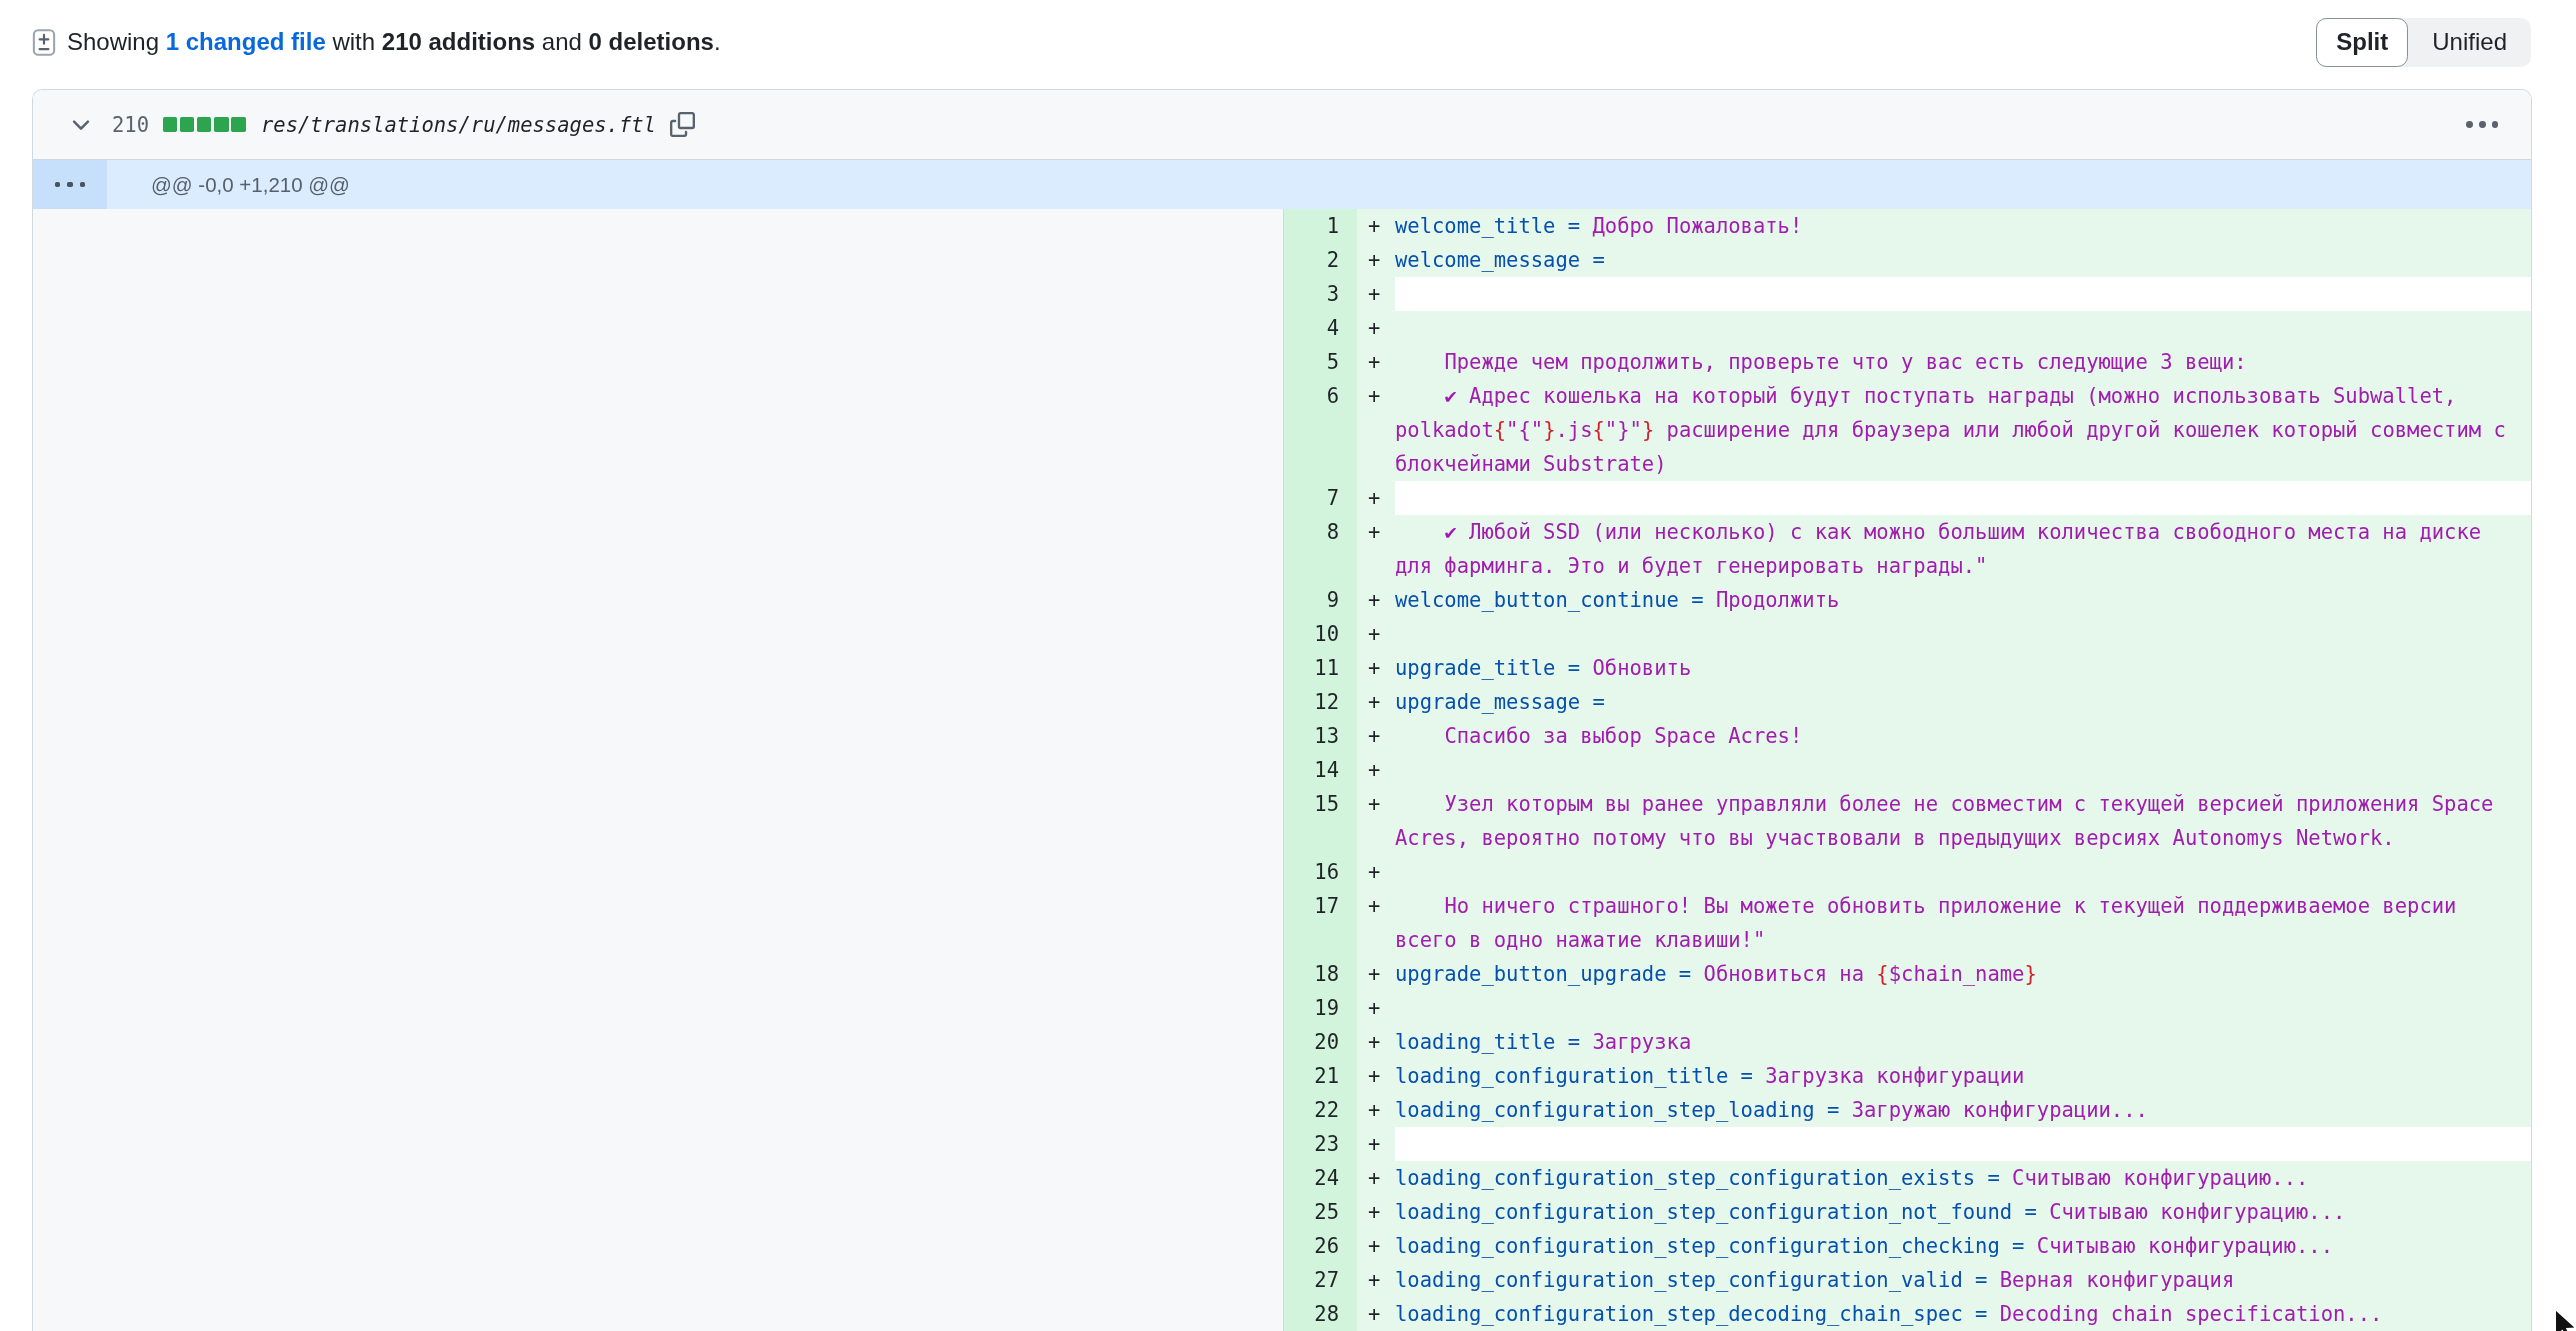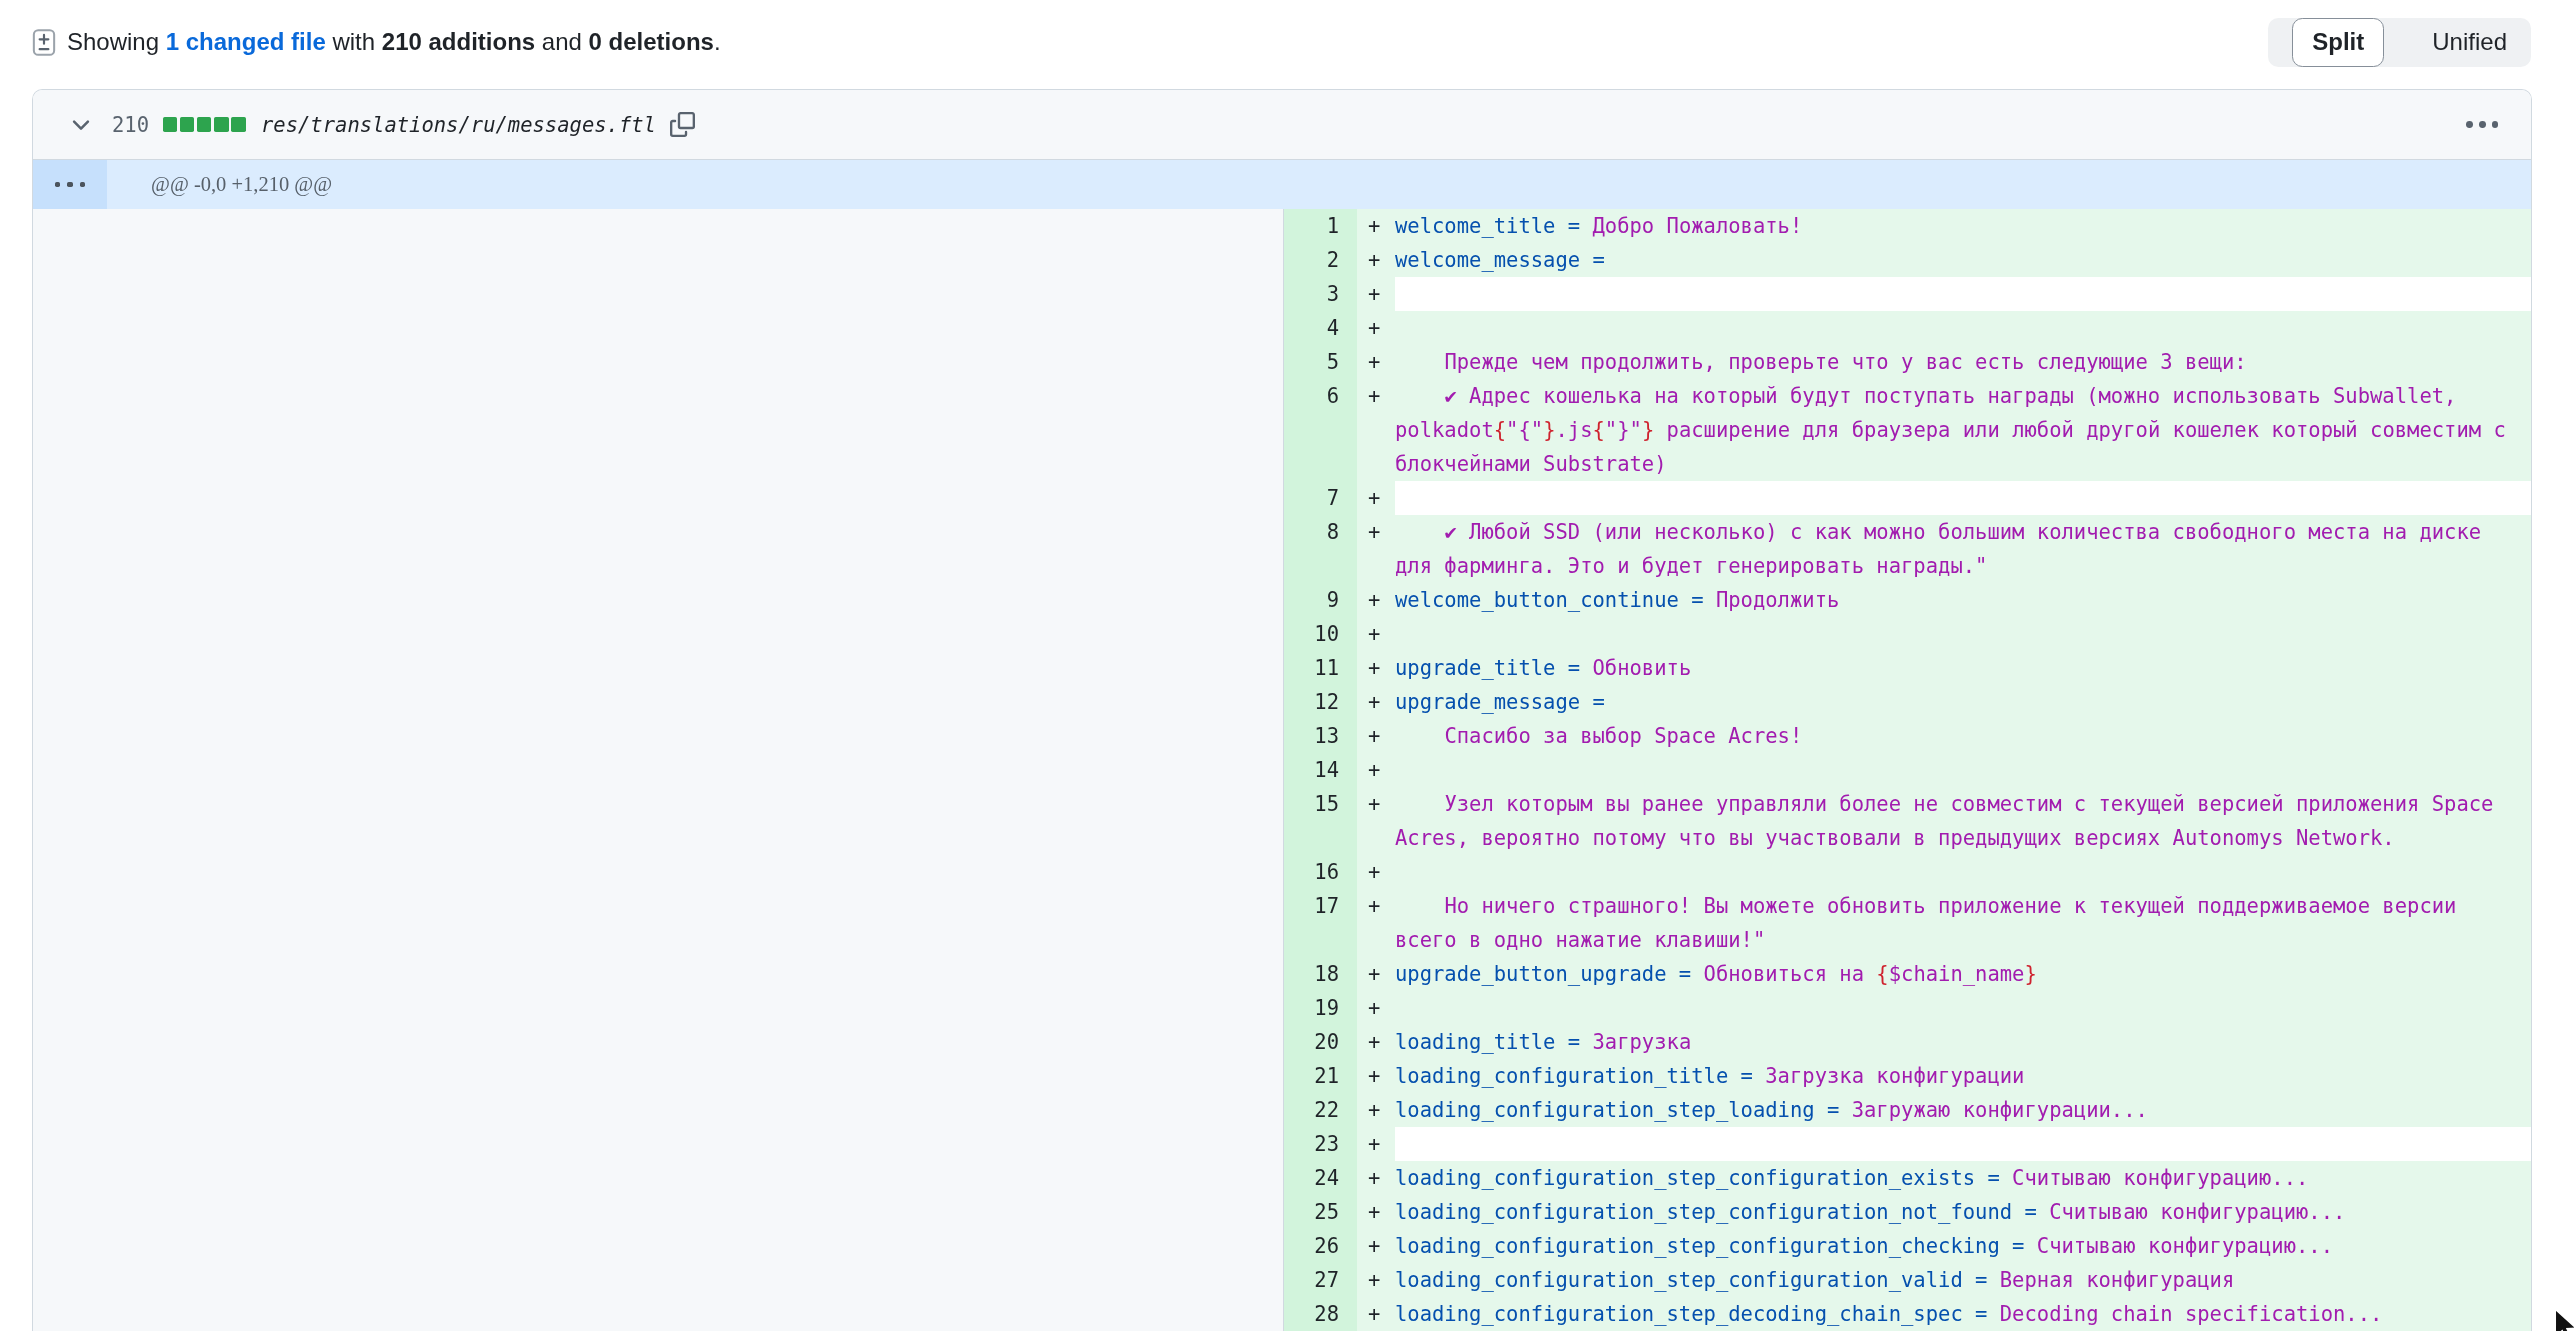--- a/index.html
+++ b/index.html
@@ -9,41 +9,41 @@
     font-family:"Liberation Sans",sans-serif;
   }
   
   .summary-bar{display:flex;align-items:center;padding:17px 45px 0 32px;height:50px;}
   .file-diff-icon-wrap{display:flex;margin-right:11px;flex:none;}
   .summary-text{font-size:24px;white-space:pre-wrap;}
   .summary-text a{color:#0969da;font-weight:700;text-decoration:none;cursor:pointer;}
   .summary-text strong{font-weight:700;margin-top:40px;}
   .segmented{margin-left:auto;display:flex;background:#eff1f3;border-radius:10.3px;height:49px;align-items:stretch;}
   .seg-btn{font-family:"Liberation Sans",sans-serif;font-size:24px;color:#1f2328;background:transparent;
-    border:none;border-radius:10.3px;padding:0 24px;cursor:pointer;margin-left:24px;}
+    border:none;border-radius:10.3px;padding:0 24px;cursor:pointer;}
   .seg-btn.active{background:#ffffff;border:1.7px solid #868f99;font-weight:700;padding:0 19px;}
   
   .file-card{margin:22px 0 0 32px;width:2500px;box-sizing:border-box;
     border:0.9px solid #d1d9e0;border-bottom:none;border-radius:10.3px 10.3px 0 0;overflow:hidden;background:#fff;}
   .file-header{height:70px;background:#f6f8fa;border-bottom:0.9px solid #d1d9e0;
     display:flex;align-items:center;padding:0 31px 0 36px;box-sizing:border-box;}
   .chevron-btn{background:none;border:none;padding:0;margin-right:19px;display:flex;cursor:pointer;}
   .diffstat-count{font-family:"DejaVu Sans Mono",monospace;font-size:20.5px;color:#59636e;margin-right:13.7px;}
   .diffstat-blocks{display:flex;gap:2.6px;margin-right:15.4px;}
   .diffstat-blocks .block{width:14.5px;height:14.5px;border-radius:1.7px;background:#2da44e;}
   .file-path{font-family:"DejaVu Sans Mono",monospace;font-size:20.5px;color:#1f2328;cursor:pointer;font-style:italic;}
   .copy-btn{background:none;border:none;padding:0;margin-left:13.7px;display:flex;cursor:pointer;}
   .kebab-btn{margin-left:auto;background:none;border:none;padding:5.1px 1.7px;display:flex;gap:6px;align-items:center;cursor:pointer;}
   .kebab-btn .kdot{width:6.8px;height:6.8px;border-radius:50%;background:#59636e;}
   
   .hunk-row{display:flex;height:49px;background:#dbecfe;}
   .hunk-gutter{width:74px;flex:none;border:none;background:#c6e0fc;display:flex;align-items:center;
     justify-content:center;gap:7.7px;cursor:pointer;padding:0;}
   .hunk-gutter .hdot{width:5.1px;height:5.1px;border-radius:1.7px;background:#4b545d;}
-  .hunk-text{font-family:Liberation Serif, serif;font-size:20.5px;line-height:49px;color:#57606a;padding-left:44px;}
+  .hunk-text{font-family:Liberation Sans, sans-serif;font-size:20.5px;line-height:49px;color:#57606a;padding-left:44px;}
   
   .diff-row{display:flex;align-items:stretch;min-height:34px;}
   .cell-left{width:1250px;flex:none;background:#f6f8fa;border-right:0.9px solid #d1d9e0;}
   .cell-num{width:73px;flex:none;background:#d2f4dc;color:#1f2328;text-align:right;
     padding-right:18px;box-sizing:border-box;cursor:pointer;
     font-family:"DejaVu Sans Mono",monospace;font-size:20.5px;line-height:34px;}
   .cell-sign{width:38px;flex:none;background:#e5f8eb;color:#1f2328;padding-left:11px;box-sizing:border-box;
     font-family:"DejaVu Sans Mono",monospace;font-size:20.5px;line-height:34px;}
   .cell-code{flex:1;background:#e5f8eb;}
   .code-text{max-width:1119px;font-family:"DejaVu Sans Mono",monospace;font-size:20.5px;line-height:34px;

